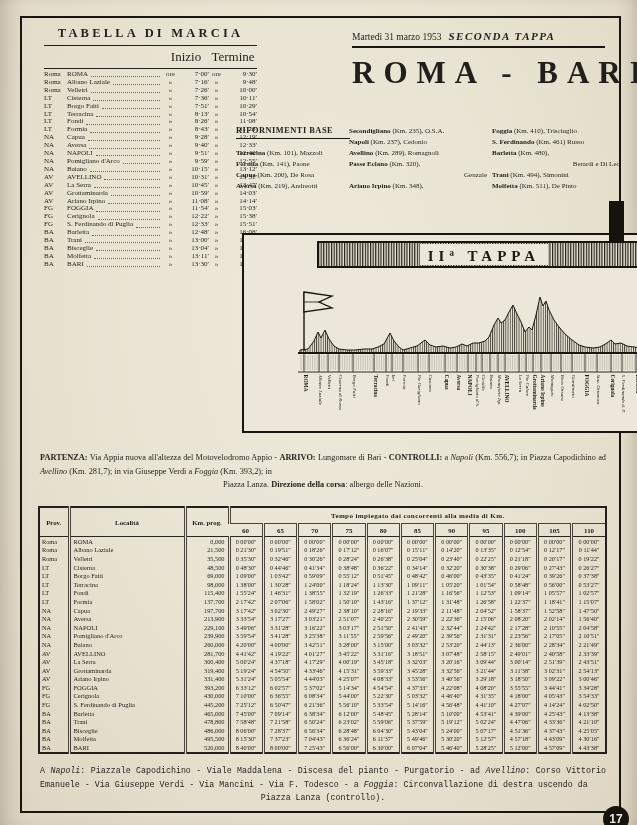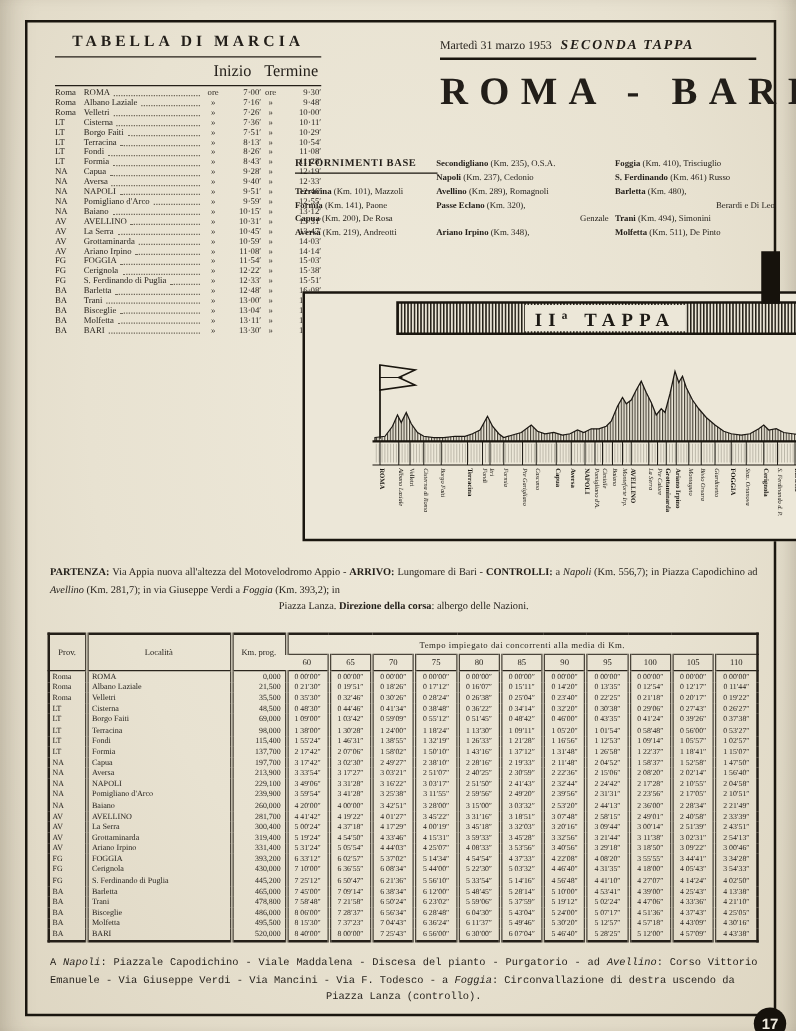--- a/index.html
+++ b/index.html
@@ -62,21 +62,21 @@
   .note strong{font-weight:bold;}
   .note em{font-style:italic;}
   .partenza{top:451px;}
   .footnote{top:764px;font-family:Liberation Mono, monospace;}
 
   
   .ttable{position:absolute;left:38px;top:506px;width:567px;border-collapse:collapse;table-layout:fixed;
     border:2px solid #241f18;font-size:6.4px;}
   .ttable th,.ttable td{padding:0;overflow:hidden;white-space:nowrap;}
   .ttable th+th,.ttable td+td{border-left:3px double #4a443a;}
-  .ttable thead th{font-weight:normal;}
+  .ttable thead th{font-weight:bold;}
   .hs{font-size:7px;height:15px;border-bottom:1px solid #4a443a;text-align:center;letter-spacing:.4px;}
   .hp,.hl,.hk{font-size:6.8px;border-bottom:1.6px solid #2a251d;text-align:center;}
   .speed-row th{height:12px;font-size:6.9px;border-bottom:1.6px solid #2a251d;text-align:center;}
   .ttable tbody td{height:8.6px;line-height:7px;}
   td.c-prov{padding-left:2px;font-size:6.3px;}
   td.c-loc{padding-left:3px;font-size:6.5px;}
   td.c-km{text-align:right;padding-right:3px;font-size:6.3px;}
   td.c-t{text-align:center;font-size:6.2px;}
 
   .page-num{position:absolute;right:8px;bottom:-7px;width:26px;height:26px;border-radius:50%;

